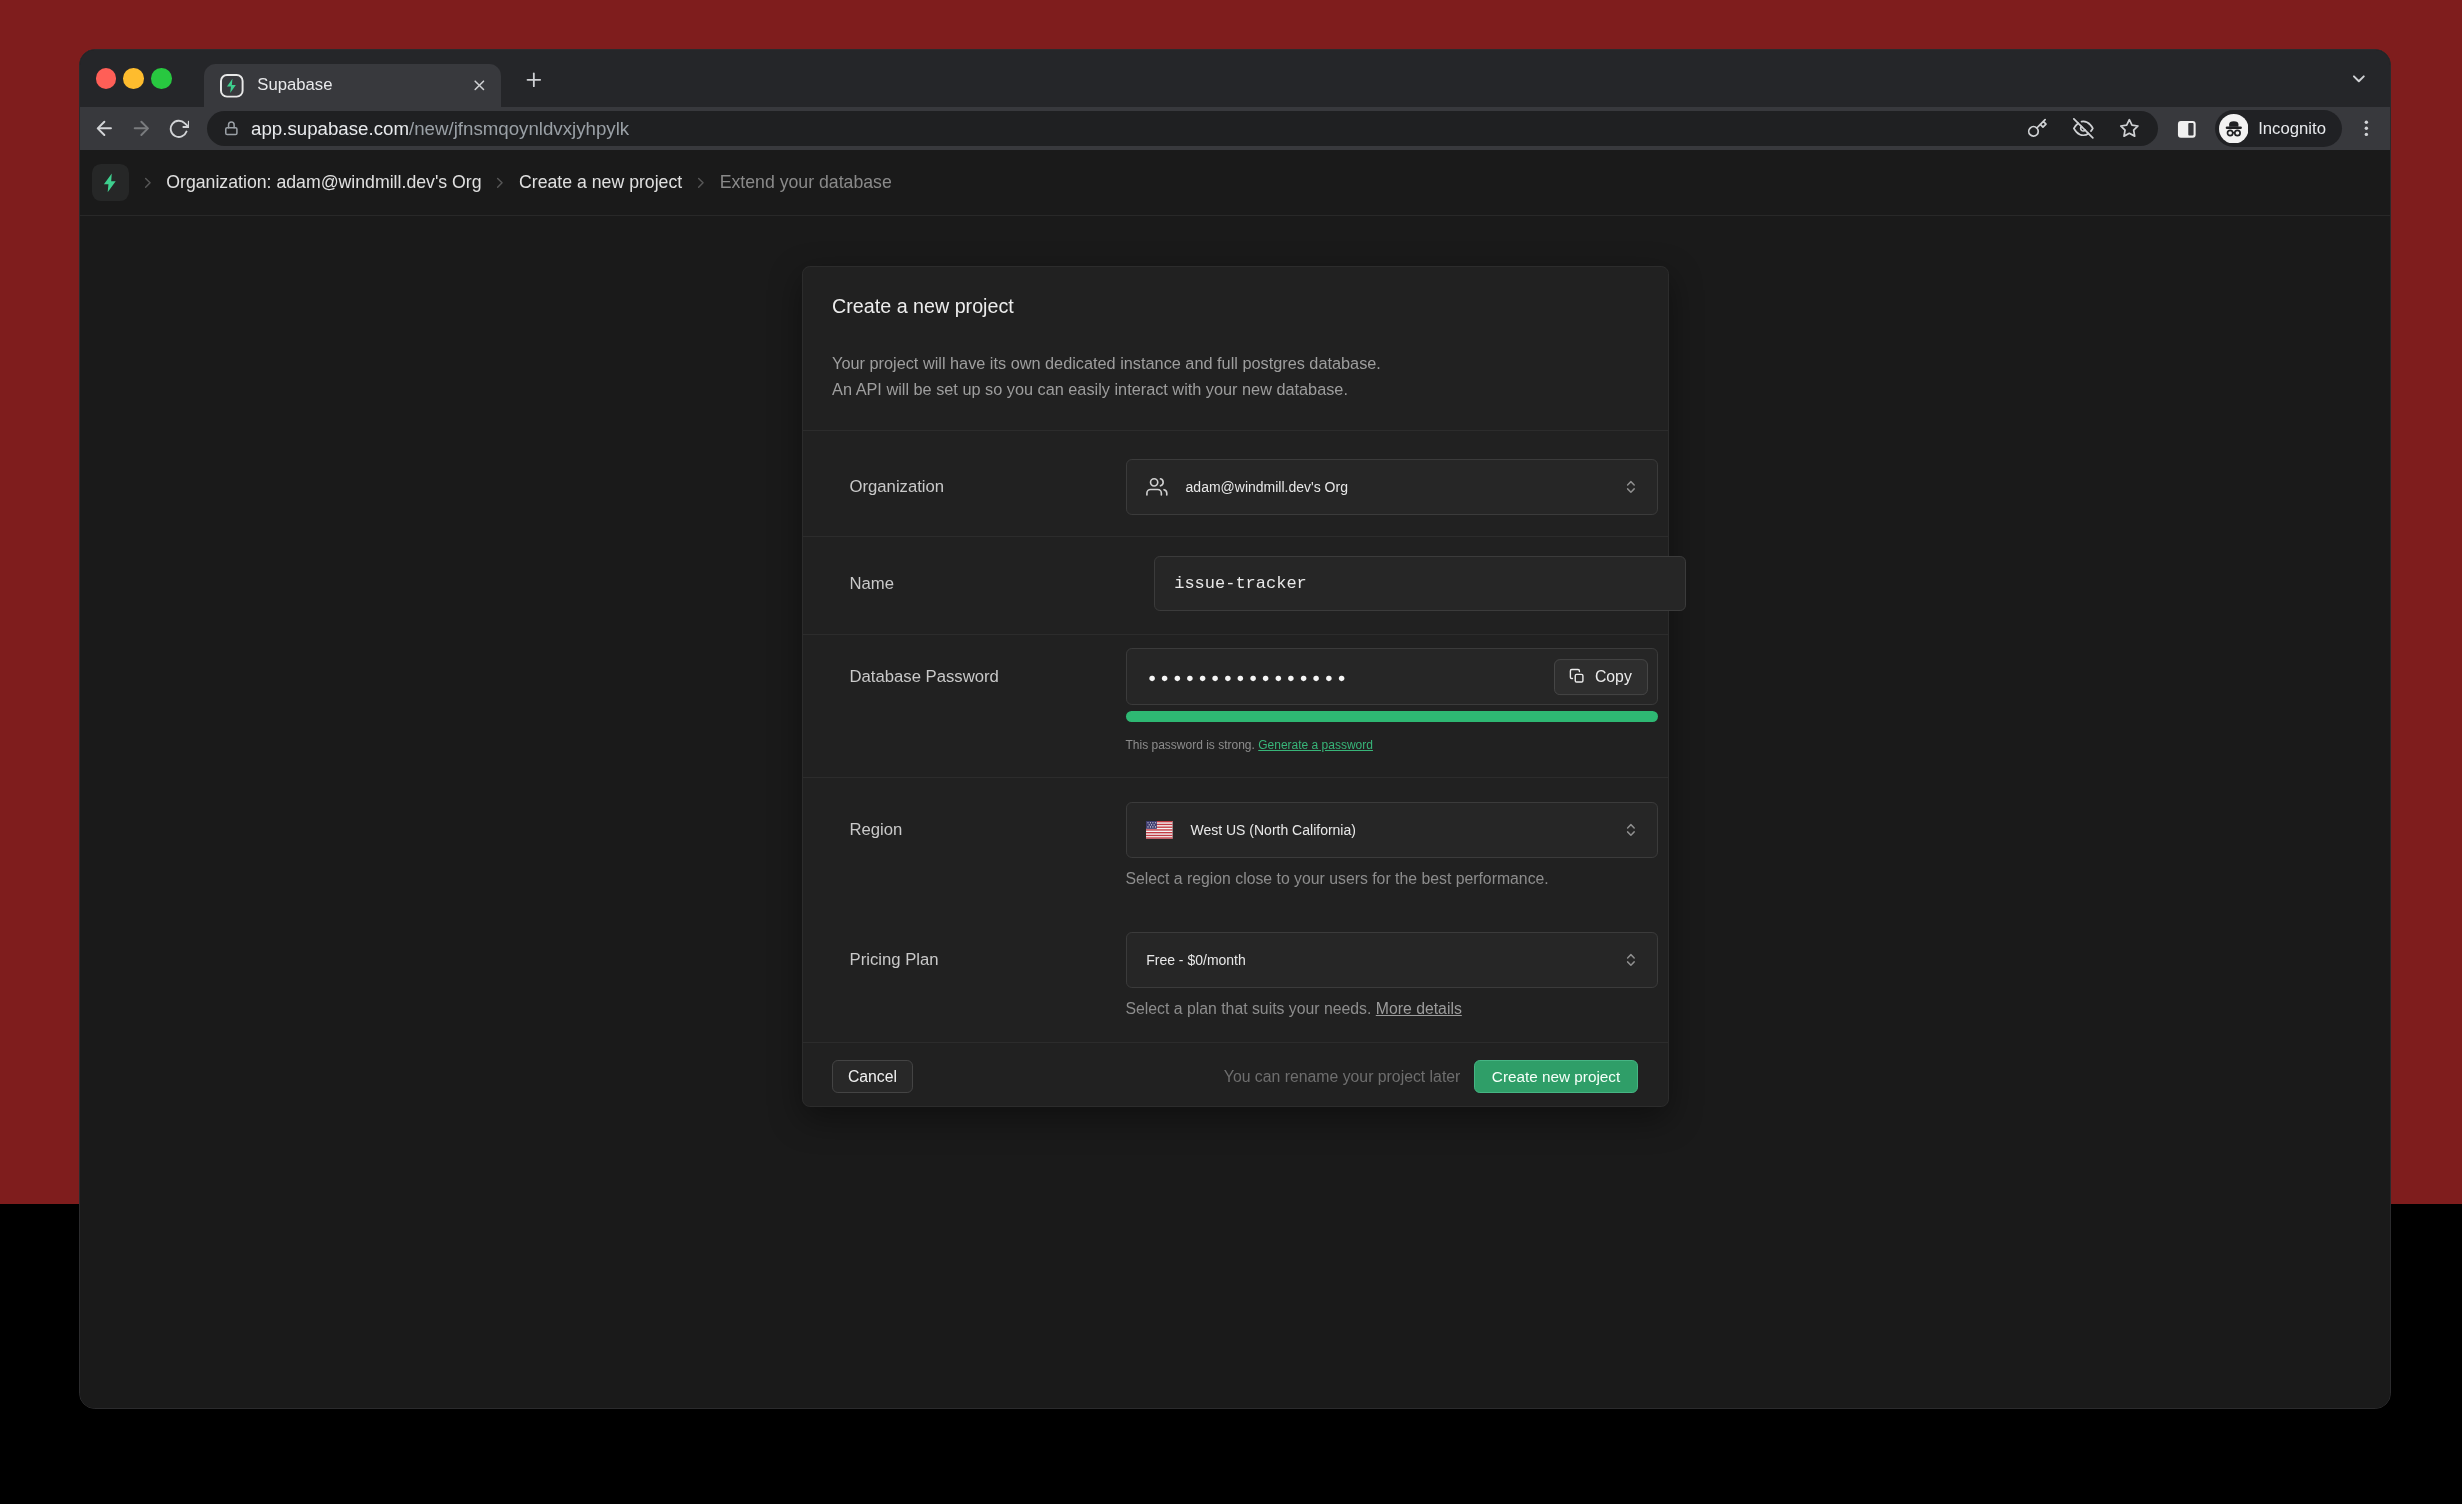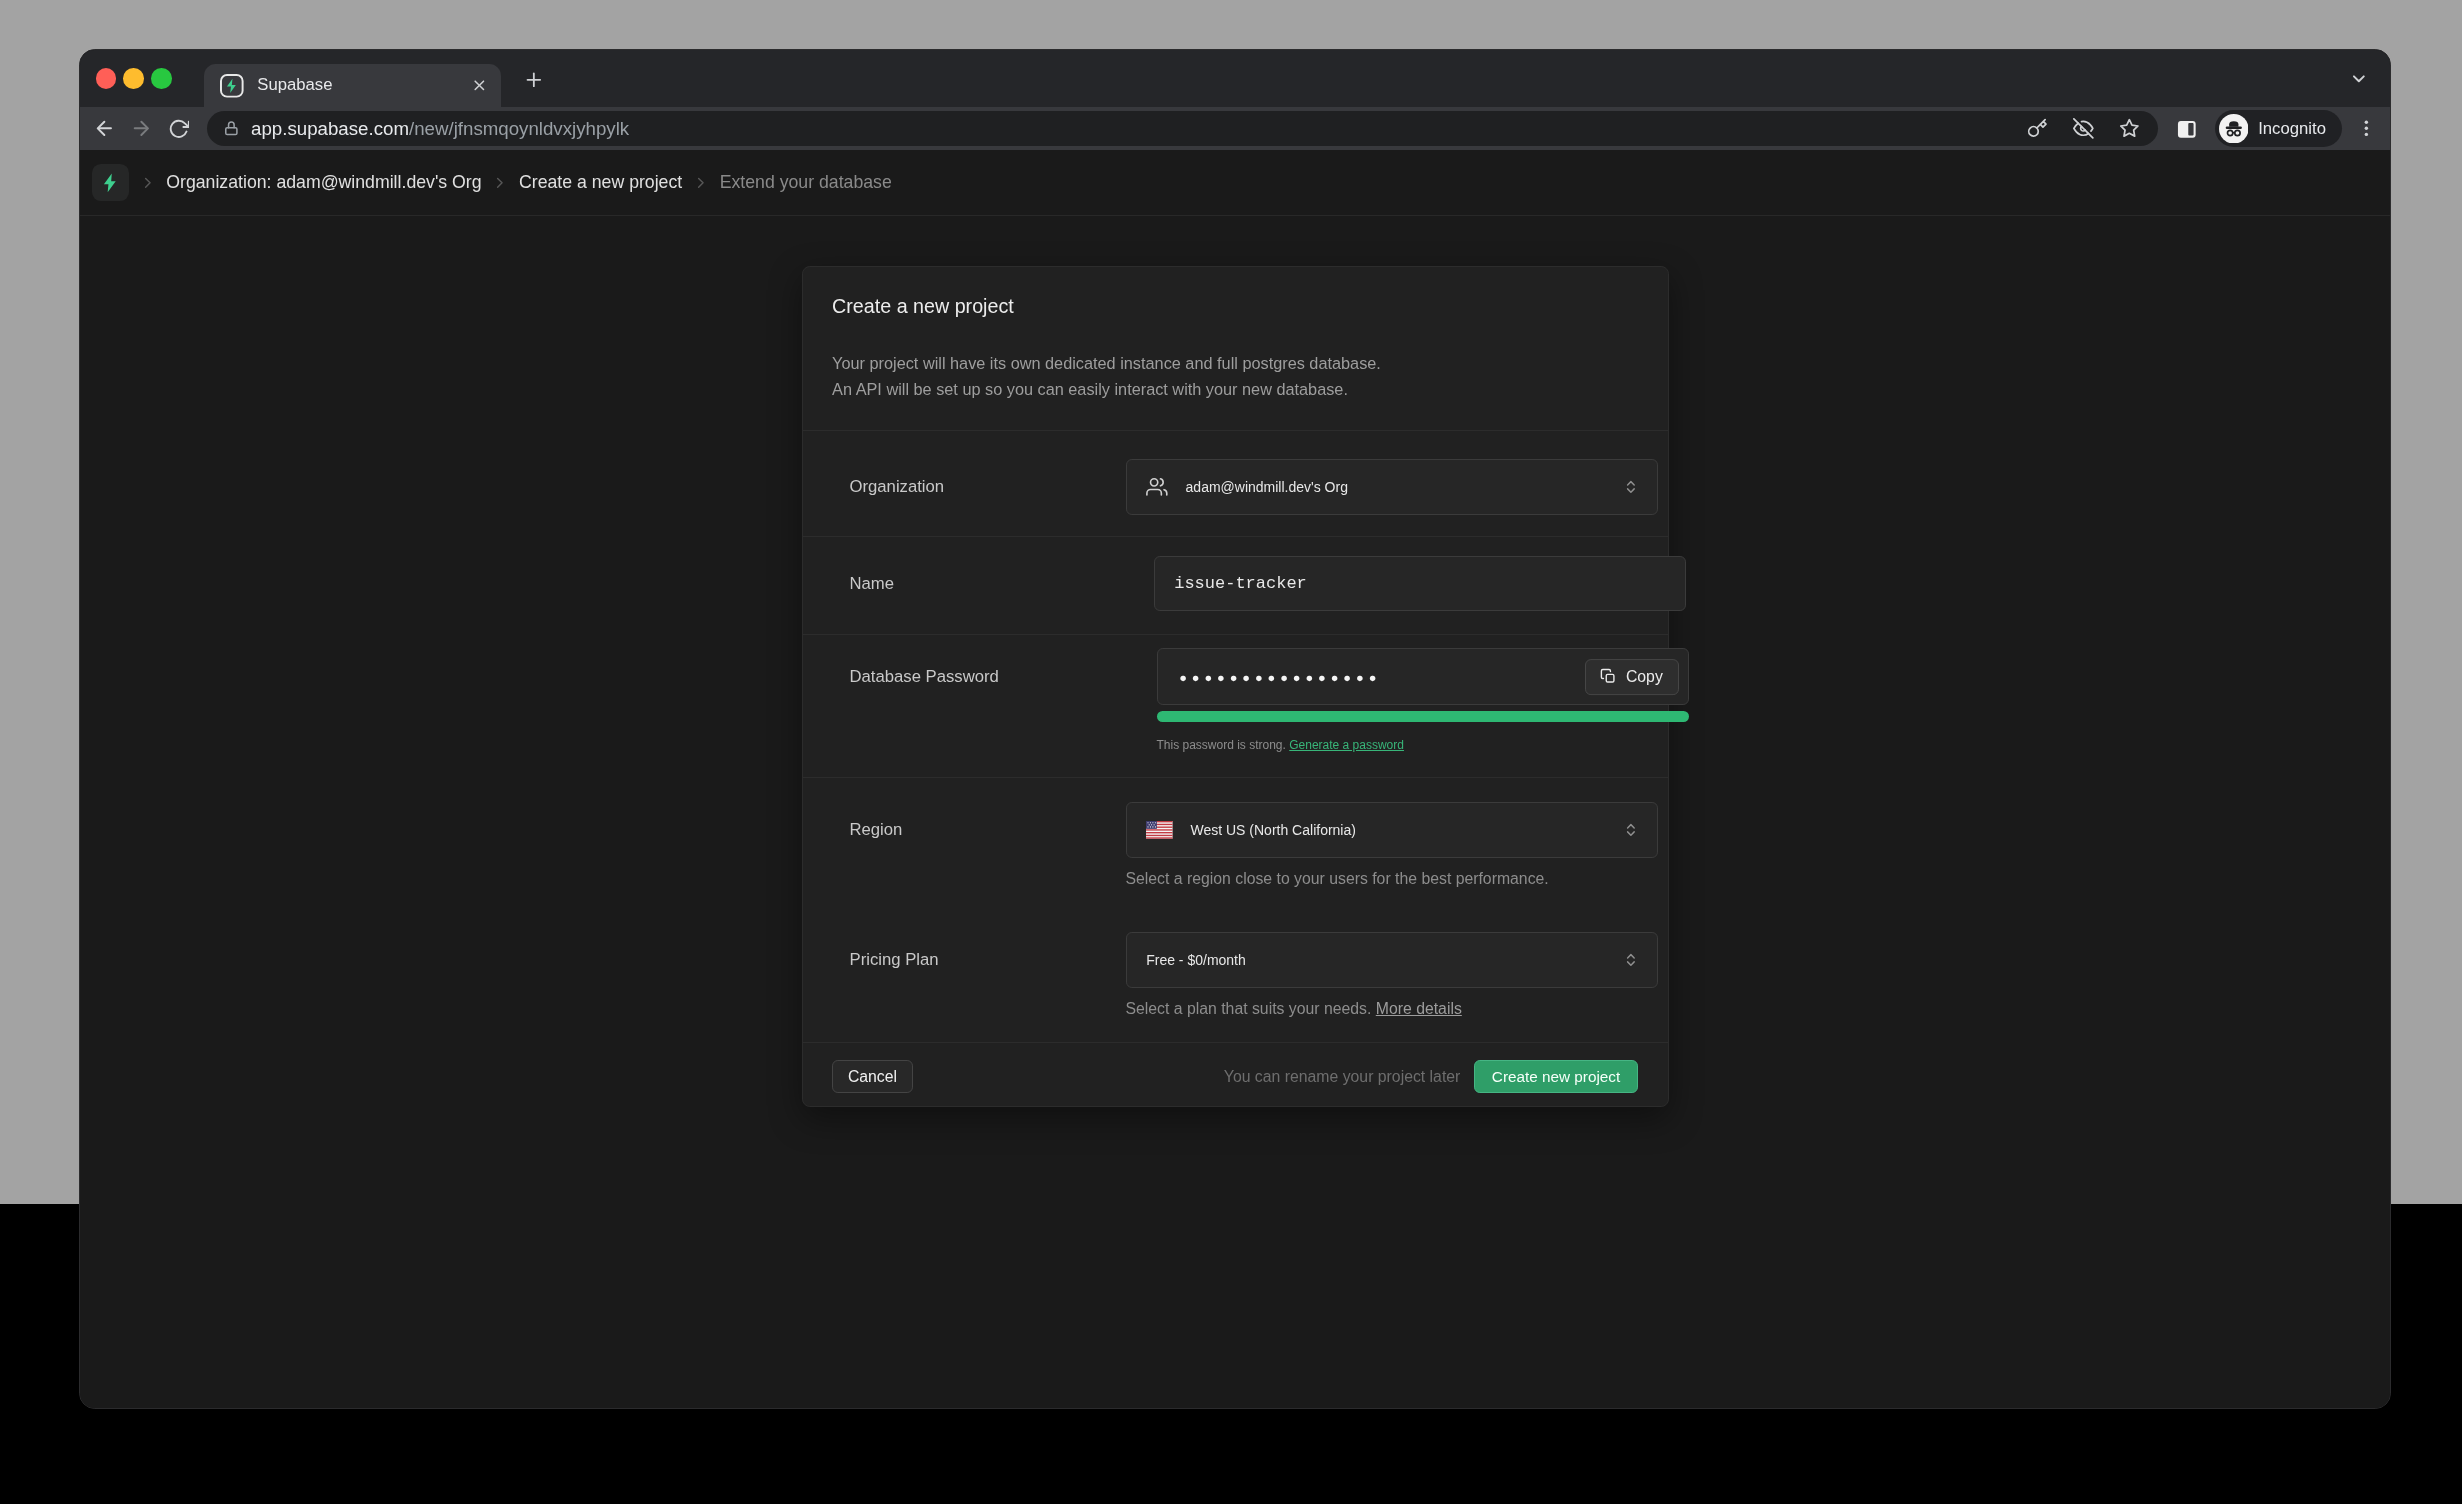--- a/index.html
+++ b/index.html
@@ -1,18 +1,18 @@
 <!DOCTYPE html>
 <html><head>
 <meta charset="utf-8">
 <style>
   * { margin:0; padding:0; box-sizing:border-box; }
   html,body { width:2463px; height:1504px; background:#000; overflow:hidden;
               font-family:"Liberation Sans", sans-serif; }
-  .stage { position:relative; width:2463px; height:1204px; background:#a3a3a3; }
+  .stage { position:relative; width:2463px; height:1204px; background:#7f1d1d; }
 
   
   .window { position:absolute; left:79px; top:49px; width:2312px; height:1360px;
             border-radius:15.8px; overflow:hidden; background:#191919;
             border:1px solid #2b2b2d; display:flex; flex-direction:column; }
 
   
   .tabstrip { height:57px; background:#252629; display:flex; align-items:stretch; flex:0 0 auto; }
   .lights { display:flex; align-items:center; gap:6.9px; padding-left:15.8px; }
   .light { width:20.7px; height:20.7px; border-radius:50%; }
@@ -59,21 +59,21 @@
   .card { width:867px; margin:50px auto 0; background:#212121; border:1px solid #2c2c2c;
           border-radius:7.9px; box-shadow:0 11.8px 33px rgba(0,0,0,.4); }
   .card-header { padding:25.6px 29.6px 27.6px; border-bottom:1px solid rgba(255,255,255,.05); }
   .card-title { font-size:19.7px; font-weight:500; color:#ededed; line-height:27.6px; }
   .card-desc { margin-top:31px; font-size:16.3px; color:#9e9e9e; line-height:25.6px; }
 
   .row { display:grid; grid-template-columns:276px 532px; padding:0 47px; }
   .row .flabel { font-size:16.7px; color:#c9c9c9; line-height:56px; }
   .row.r-org { padding-top:27.6px; padding-bottom:21.7px; border-bottom:1px solid rgba(255,255,255,.05); }
   .row.r-name { padding-top:18.7px; padding-bottom:21.7px; border-bottom:1px solid rgba(255,255,255,.05); }
-  .row.r-pass { padding-top:13.8px; padding-bottom:19.7px; border-bottom:1px solid rgba(255,255,255,.05);gap:31px; }
+  .row.r-pass { padding-top:13.8px; padding-bottom:19.7px; border-bottom:1px solid rgba(255,255,255,.05); }
   .row.r-region { padding-top:23.6px; }
   .row.r-plan { padding-top:43px; padding-bottom:21.7px; border-bottom:1px solid rgba(255,255,255,.05); }
 
   .select { height:56px; background:#262626; border:1px solid #3b3b3b; border-radius:5.9px;
             display:flex; align-items:center; padding:0 17.7px 0 19.7px; color:#e8e8e8; font-size:14px; }
   .select .updown { margin-left:auto; color:#8f8f8f; display:flex; }
   .select .sel-ic { display:flex; margin-right:17.7px; color:#cfcfcf; }
   .textinput { width:100%; height:55px; background:#262626; border:1px solid #3b3b3b; border-radius:5.9px;
                color:#e8e8e8; font-size:17px; padding:0 19.7px; font-family:Liberation Mono, monospace;
                outline:none;margin-left:28px; }

